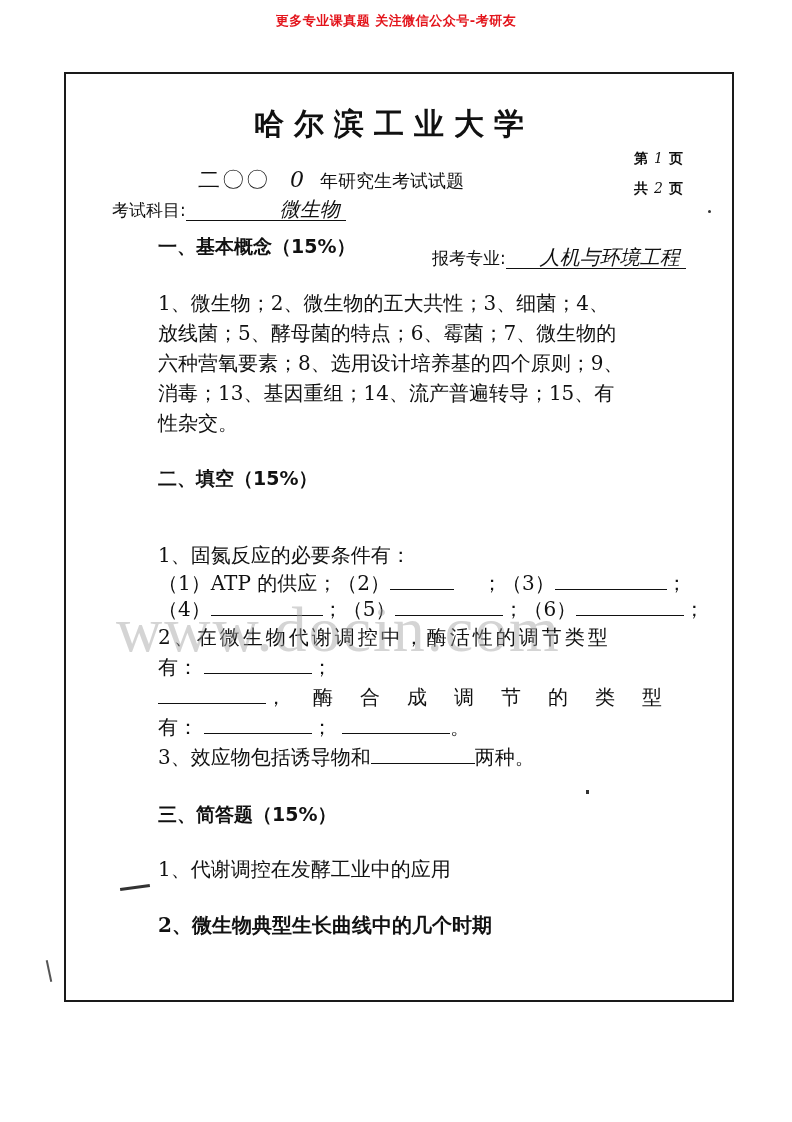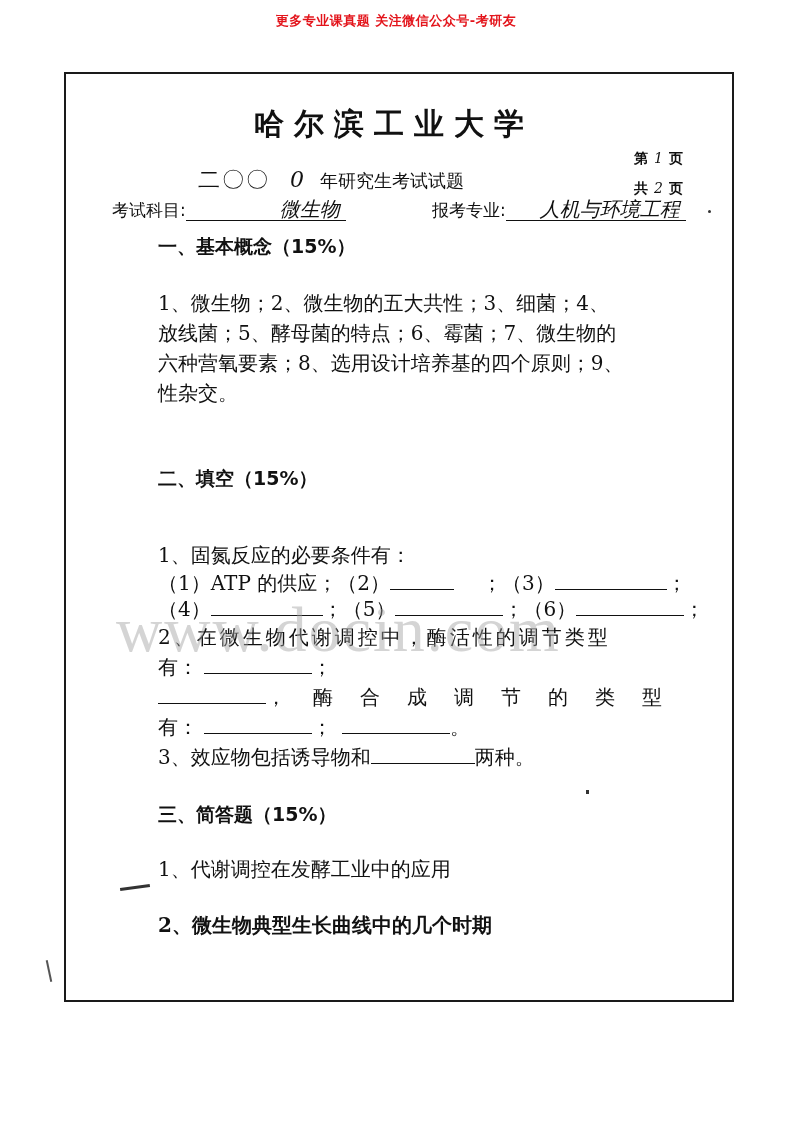--- a/index.html
+++ b/index.html
@@ -89,21 +89,21 @@
     .field-row .value {
       display: inline-block;
       border-bottom: 1.5px solid #111;
       font-family: "DejaVu Serif", serif;
       font-style: italic;
       font-size: 20px;
       padding: 0 6px 0 4px;
       line-height: 22px;
     }
     .field-subject .value { width: 150px; }
-    .field-major .value { width: 170px; }
+    .field-major .value { width: 170px; margin-top: 48px; }
     .section-head {
       position: absolute;
       left: 158px;
       font-size: 19px;
       font-weight: bold;
       font-family: "DejaVu Sans", "Liberation Sans", sans-serif;
     }
     .body-text {
       position: absolute;
       left: 158px;
@@ -166,20 +166,21 @@
 
 <div class="field-row field-major">
   <span>报考专业:</span><span class="value">人机与环境工程</span>
 </div>
 
 <div class="section-head" style="top:234px;">一、基本概念（15%）</div>
 <div class="body-text" style="top:288px;">
   <div class="line">1、微生物；2、微生物的五大共性；3、细菌；4、</div>
   <div class="line">放线菌；5、酵母菌的特点；6、霉菌；7、微生物的</div>
   <div class="line">六种营氧要素；8、选用设计培养基的四个原则；9、</div>
+  <div class="line">消毒；13、基因重组；14、流产普遍转导；15、有</div>
   <div class="line">性杂交。</div>
 </div>
 
 <div class="section-head" style="top:466px;">二、填空（15%）</div>
 <div class="body-text" style="top:540px;">
   <div class="line">1、固氮反应的必要条件有：</div>
   <div class="line" style="line-height:26px;">
     <span>（1）ATP 的供应；（2）</span><span class="blank" style="width:64px;"></span><span style="margin-left:28px;">；（3）</span><span class="blank" style="width:112px;"></span><span>；</span>
   </div>
   <div class="line" style="line-height:26px;">

